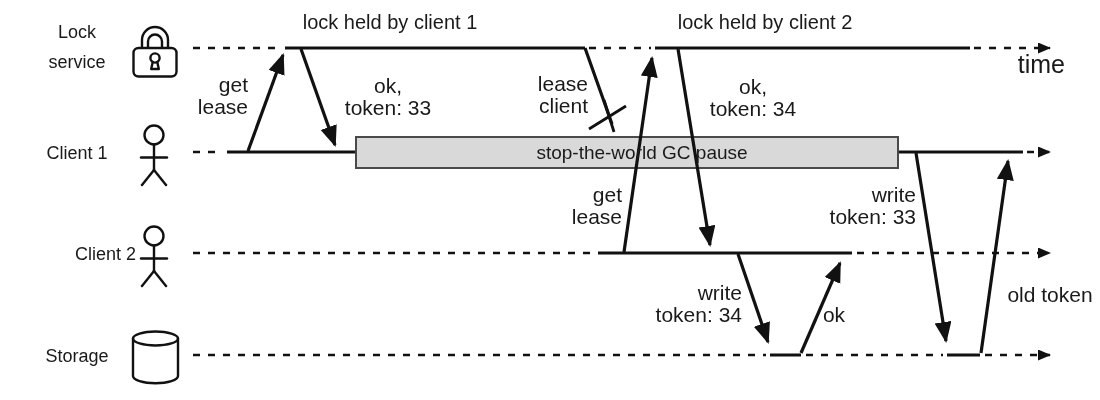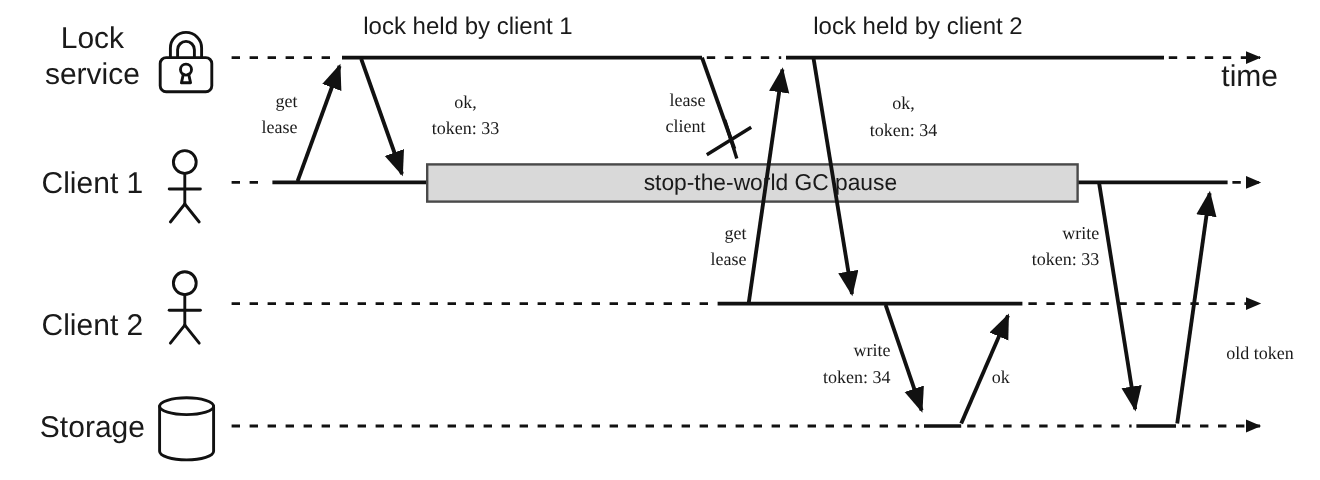--- a/index.html
+++ b/index.html
@@ -18,24 +18,24 @@
   .solid{stroke:var(--line,#111);stroke-width:3;fill:none;}
   .msg{stroke:var(--line,#111);stroke-width:3.2;fill:none;}
   .icon{stroke:var(--line,#111);stroke-width:2.4;fill:none;stroke-linejoin:round;stroke-linecap:round;}
   .icon-fill{fill:#ffffff;stroke:var(--line,#111);stroke-width:2.4;}
   .ah{fill:var(--line,#111);}
   #gc-rect{fill:var(--gc-fill,#d9d9d9);stroke:var(--gc-border,#4a4a4a);stroke-width:2;}
 
   
   .lbl{position:absolute;color:var(--text,#1a1a1a);white-space:nowrap;}
   .lbl span{display:block;}
-  .row-lbl{font-size:25px;line-height:30px;}
+  .row-lbl{font-size:18px;line-height:30px;}
   .top-lbl{font-size:20px;}
   .time-lbl{font-size:25px;margin-top:41px;}
-  .msg-lbl{font-size:15px;line-height:22px;font-family:Liberation Serif, serif;}
+  .msg-lbl{font-size:21px;line-height:22px;}
   .t-center{text-align:center;}
   .t-right{text-align:right;}
   .t-left{text-align:center;}
   .gc-lbl{font-size:19px;line-height:31px;}
 </style>
 </head>
 <body>
 
 <div id="stage">
 
@@ -123,21 +123,21 @@
       <path class="icon" d="M133,338.5 V376 A22.5,7.2 0 0 0 178,376 V338.5"></path>
       <ellipse class="icon" cx="155.5" cy="338.5" rx="22.5" ry="7"></ellipse>
     </g>
   </svg>
 
   <div class="lbl row-lbl t-center" style="left:18px;top:17px;width:118px;">
     <span>Lock</span>
     <span>service</span>
   </div>
   <div class="lbl row-lbl t-center" style="left:18px;top:138px;width:118px;">Client 1</div>
-  <div class="lbl row-lbl t-center" style="left:18px;top:256px;width:118px;">Client 2</div>
+  <div class="lbl row-lbl t-center" style="left:18px;top:239px;width:118px;text-align:right;">Client 2</div>
   <div class="lbl row-lbl t-center" style="left:18px;top:341px;width:118px;">Storage</div>
 
   <div class="lbl top-lbl t-center" style="left:290px;top:11px;width:200px;">lock held by client 1</div>
   <div class="lbl top-lbl t-center" style="left:665px;top:11px;width:200px;">lock held by client 2</div>
   <div class="lbl time-lbl t-right" style="left:1005px;top:9px;width:60px;">time</div>
 
   <div class="lbl gc-lbl t-left" style="left:392px;top:137px;width:500px;">stop-the-world GC pause</div>
 
   <div class="lbl msg-lbl t-right" style="left:148px;top:74px;width:100px;">
     <span>get</span>

